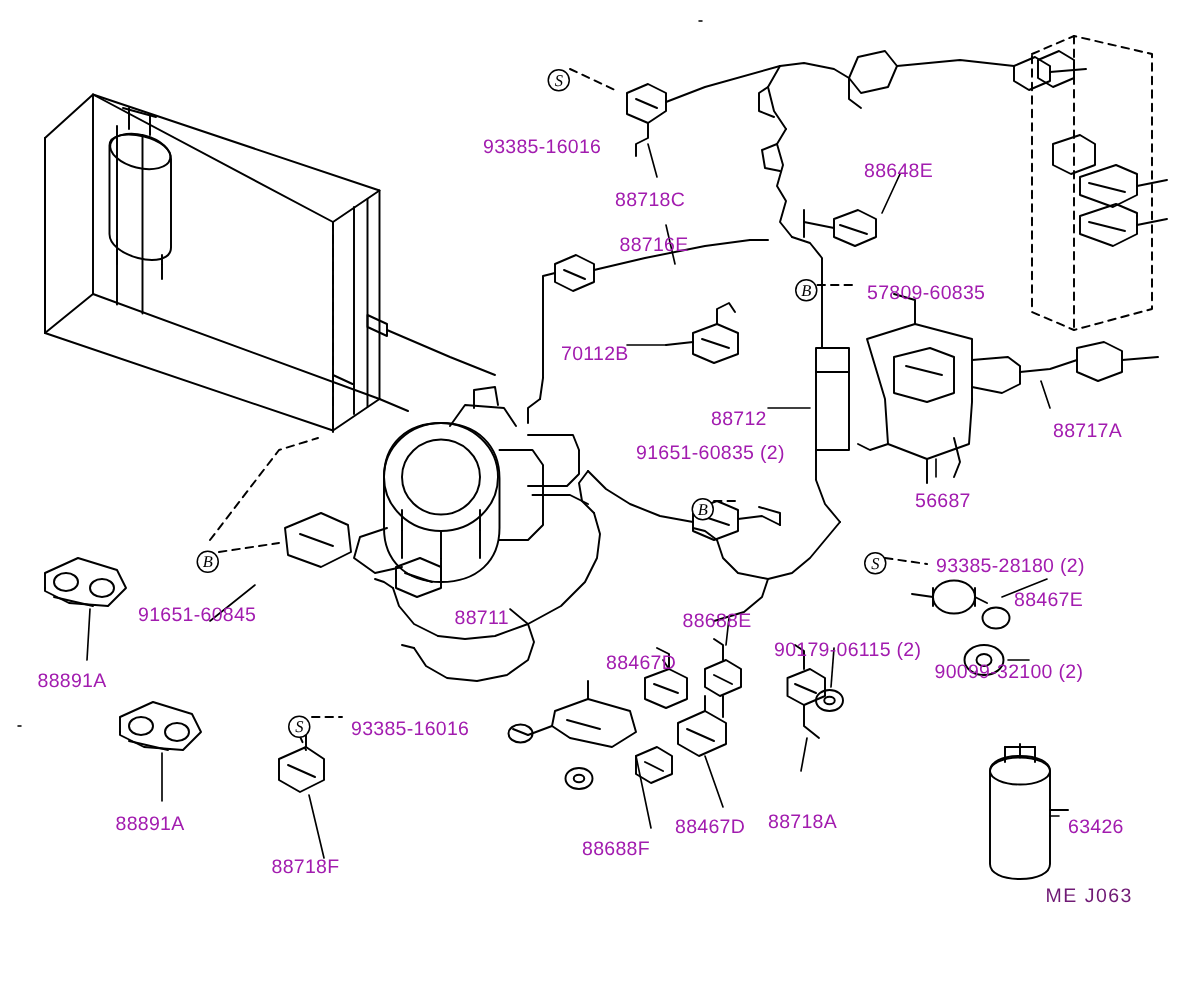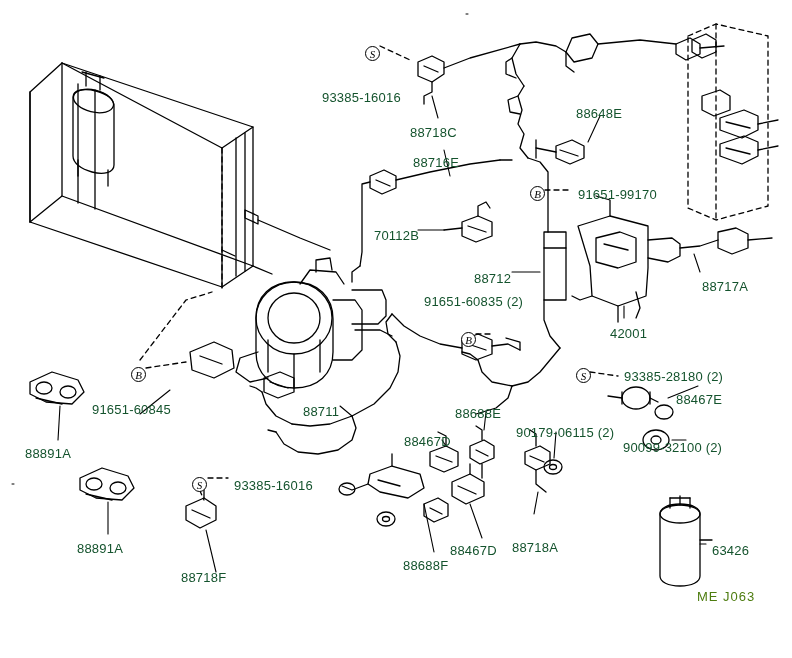--- a/index.html
+++ b/index.html
@@ -19,29 +19,29 @@
     position: absolute;
     left: 0;
     top: 0;
     width: 792px;
     height: 658px;
   }
   .label {
     position: absolute;
     font-family: "Liberation Sans", sans-serif;
     font-size: 13px;
-    color: #14532d;
+    color: #a21caf;
     white-space: nowrap;
     letter-spacing: 0.2px;
   }
   .footer-code {
     position: absolute;
     font-family: "Liberation Sans", sans-serif;
     font-size: 13px;
-    color: #4d7c0f;
+    color: #701a75;
     letter-spacing: 1px;
     text-align: right;
   }
   .cmark {
     position: absolute;
     width: 15px;
     height: 15px;
     border: 1.3px solid #000;
     border-radius: 50%;
     font-family: "Liberation Serif", serif;
@@ -311,38 +311,38 @@
   <div class="cmark" style="left:530px;top:186px">B</div>
   <div class="cmark" style="left:461px;top:332px">B</div>
   <div class="cmark" style="left:131px;top:367px">B</div>
   <div class="cmark" style="left:576px;top:368px">S</div>
   <div class="cmark" style="left:192px;top:477px">S</div>
 
   <div class="label" style="left:322px;top:90px">93385-16016</div>
   <div class="label" style="left:410px;top:125px">88718C</div>
   <div class="label" style="left:413px;top:155px">88716E</div>
   <div class="label" style="left:576px;top:106px">88648E</div>
-  <div class="label" style="left:578px;top:187px">91651-99170</div>
+  <div class="label" style="left:578px;top:187px">57809-60835</div>
   <div class="label" style="left:374px;top:228px">70112B</div>
   <div class="label" style="left:474px;top:271px">88712</div>
   <div class="label" style="left:424px;top:294px">91651-60835 (2)</div>
   <div class="label" style="left:702px;top:279px">88717A</div>
-  <div class="label" style="left:610px;top:326px">42001</div>
+  <div class="label" style="left:610px;top:326px">56687</div>
   <div class="label" style="left:624px;top:369px">93385-28180 (2)</div>
   <div class="label" style="left:676px;top:392px">88467E</div>
   <div class="label" style="left:623px;top:440px">90099-32100 (2)</div>
   <div class="label" style="left:92px;top:402px">91651-60845</div>
   <div class="label" style="left:25px;top:446px">88891A</div>
   <div class="label" style="left:303px;top:404px">88711</div>
   <div class="label" style="left:455px;top:406px">88688E</div>
   <div class="label" style="left:404px;top:434px">88467D</div>
   <div class="label" style="left:516px;top:425px">90179-06115 (2)</div>
   <div class="label" style="left:234px;top:478px">93385-16016</div>
   <div class="label" style="left:77px;top:541px">88891A</div>
   <div class="label" style="left:181px;top:570px">88718F</div>
-  <div class="label" style="left:403px;top:558px">88688F</div>
+  <div class="label" style="left:388px;top:558px">88688F</div>
   <div class="label" style="left:450px;top:543px">88467D</div>
   <div class="label" style="left:512px;top:540px">88718A</div>
   <div class="label" style="left:712px;top:543px">63426</div>
 
   <div class="footer-code" style="left:697px;top:589px">ME  J063</div>
 
 </div>
 
 </body></html>

